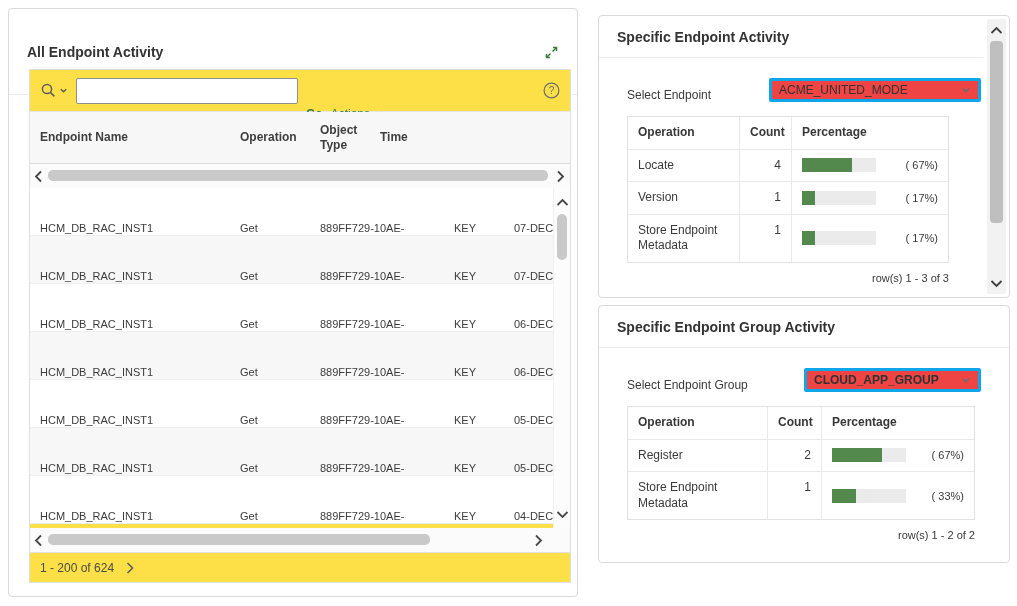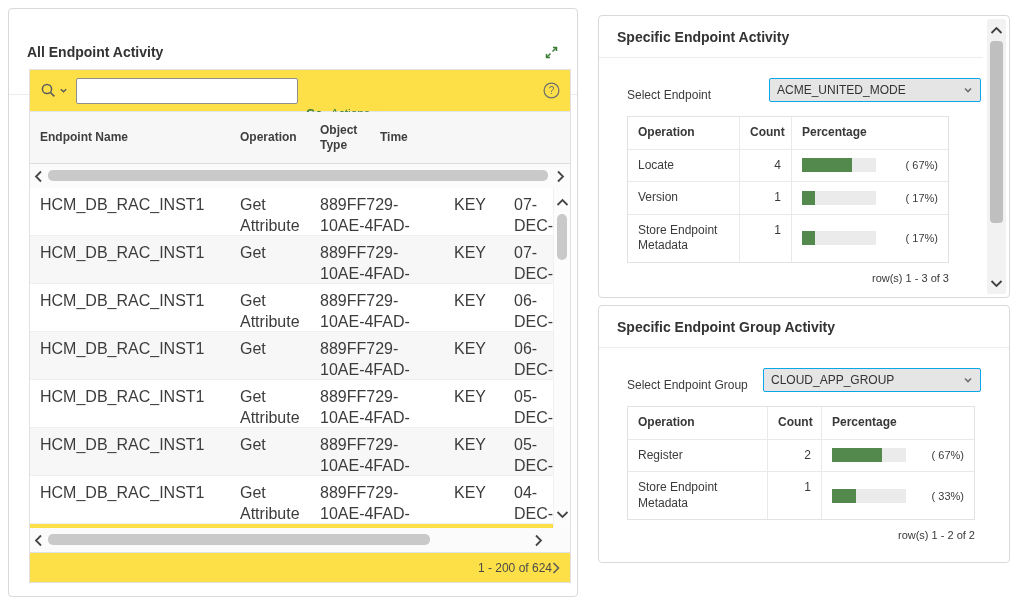--- a/index.html
+++ b/index.html
@@ -56,49 +56,49 @@
   .arr-left  { left:0; }
   .arr-right { right:2px; }
   #hscroll-top .h-thumb { left:18px; right:22px; }
   #hscroll-bottom .h-thumb { left:18px; width:382px; }
   #hscroll-bottom .arr-right { right:24px; }
 
   .tbody { position:relative; flex:1; min-height:0; overflow:hidden; }
   .rows { }
   .tr { display:flex; height:48px; overflow:hidden; border-bottom:1px solid #efefef; background:#fff; }
   .rows .tr:nth-child(even) { background:#f7f7f7; }
-  .td { padding:7px 10px; font-size:16px; line-height:1.3; color:#3c3c3c; overflow:hidden; overflow-wrap:break-word; }
+  .td { padding:7px 10px; font-size:11px; line-height:1.3; color:#3c3c3c; overflow:hidden; overflow-wrap:break-word;margin-top:26px; }
 
   .vscroll { position:absolute; top:0; right:0; bottom:0; width:17px;
     background:#fcfcfc; border-left:1px solid #f0f0f0; }
   .vscroll .v-arrow { position:absolute; left:0; width:100%; height:16px; display:flex;
     align-items:center; justify-content:center; color:#474747; background:none; border:none; cursor:pointer; padding:0; }
   .vscroll .v-top { top:6px; }
   .vscroll .v-bottom { bottom:6px; }
   .vscroll .v-thumb { position:absolute; left:3px; width:10px; top:26px; height:46px;
     background:#c9c9c9; border-radius:5px; }
 
   .pagination { height:30px; flex:none; border-top:1px solid #e0e0e0; display:flex;
-    align-items:center; justify-content:flex-end; padding:0 10px;
+    align-items:center; justify-content:flex-start; gap:12px; padding:0 10px;
     font-size:12px; color:#4a4a4a; }
   .page-next { background:none; border:none; color:#5d5d5d; display:flex; cursor:pointer; }
 
   
   .rp-inner { position:absolute; left:0; top:0; bottom:0; }
   #ep-panel  .rp-inner { right:26px; }
   #epg-panel .rp-inner { right:0; }
   .rp-body { padding:20px 2px 0 28px; }
   #epg-panel .rp-body { padding:20px 28px 0 28px; }
 
   .select-row { display:flex; align-items:flex-end; justify-content:space-between; font-size:12px; color:#3b3b3b; }
   .select-box { display:flex; align-items:center; justify-content:space-between; gap:6px;
-    border:1px solid #0ea5e9; border-radius:2px; height:24px; padding:6px 7px;
-    font-size:12px; color:#333; background:#e5e5e5; cursor:pointer; }
+    border:3px solid #0ea5e9; border-radius:2px; height:24px; padding:6px 7px;
+    font-size:12px; color:#333; background:#ef4444; cursor:pointer; }
   #ep-select  { width:212px; }
-  #epg-select { width:218px; }
+  #epg-select { width:177px;font-weight:bold; }
   .select-box .chev { color:#6e6e6e; display:flex; }
 
   .mini-table { border:1px solid #e2e2e2; margin-top:14px; background:#fff; }
   #ep-table  { width:322px; }
   #epg-table { width:348px; }
   .mt-row { display:flex; border-bottom:1px solid #e9e9e9; }
   .mt-row:last-child { border-bottom:none; }
   .mt-cell { padding:8px 10px; font-size:12px; line-height:1.3; border-right:1px solid #e9e9e9; overflow:hidden; }
   .mt-cell:last-child { border-right:none; }
   .mt-head .mt-cell { font-weight:bold; color:#383838; }

